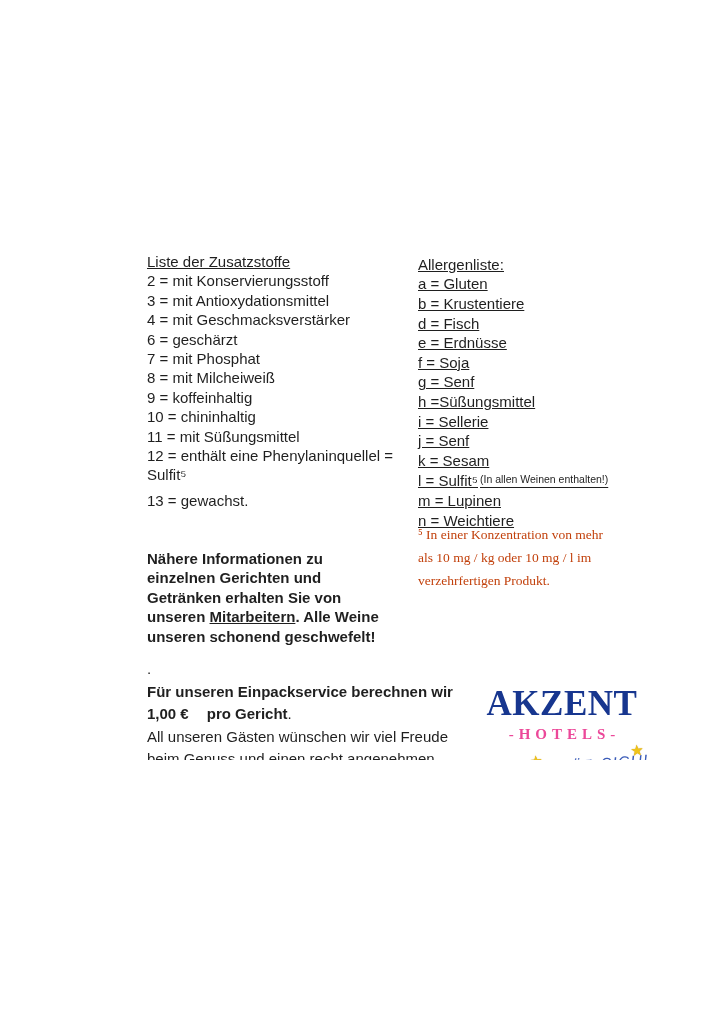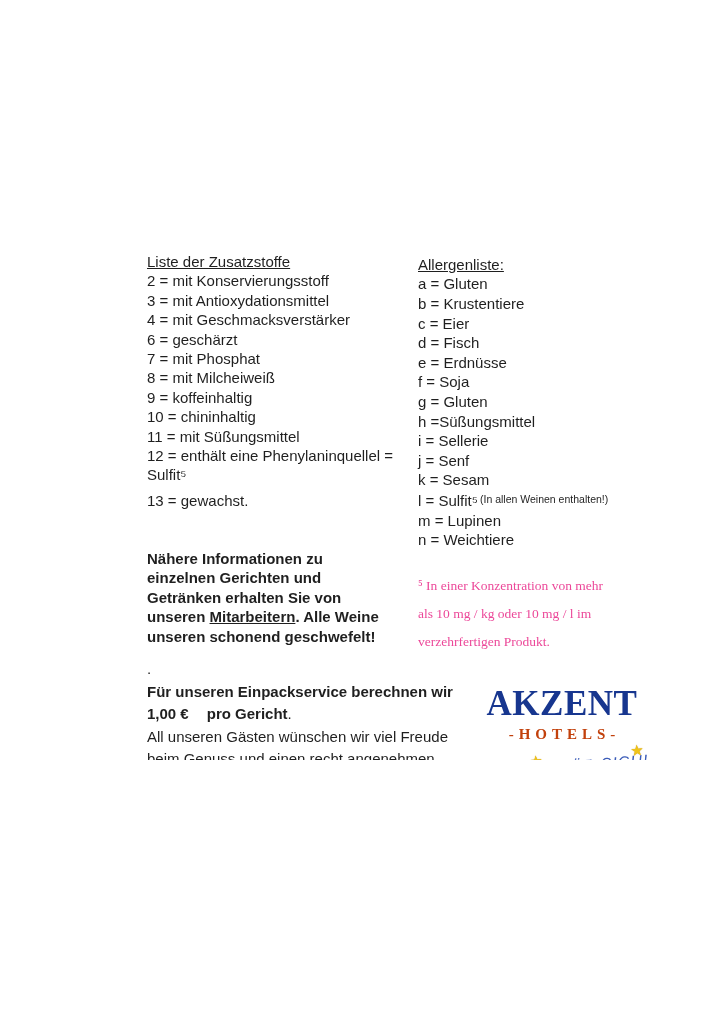--- a/index.html
+++ b/index.html
@@ -14,21 +14,21 @@
     overflow: hidden;
   }
 
   
   .col-left { position: absolute; left: 147px; top: 252px; width: 252px; }
   .list-title { text-decoration: underline; line-height: 19.4px; }
   .list-line { line-height: 19.4px; white-space: nowrap; }
   .gap-before { margin-top: 6px; }
 
   
-  .col-right { position: absolute; left: 418px; top: 255px; width: 230px; }
+  .col-right { position: absolute; left: 418px; top: 255px; width: 230px; text-decoration: underline; }
   .col-right .list-line { line-height: 19.6px; }
   .note { font-size: 10.5px; vertical-align: 3px; margin-left: 2px; }
 
   
   .info-para {
     position: absolute; left: 147px; top: 549px; width: 244px;
     font-weight: bold; line-height: 19.4px;
   }
   .u { text-decoration: underline; }
 
@@ -36,34 +36,34 @@
 
   .einpack { position: absolute; left: 147px; top: 681px; font-weight: bold; line-height: 21.5px; }
   .einpack .unit { margin-left: 18px; }
   .einpack .normal { font-weight: normal; }
 
   .guests { position: absolute; left: 147px; top: 726px; width: 334px; line-height: 21.5px; }
   .signoff { position: absolute; left: 147px; top: 782px; }
 
   
   .footnote {
-    position: absolute; left: 418px; top: 572px; width: 202px;
+    position: absolute; left: 418px; top: 523px; width: 202px;
     font-family: "Liberation Serif", serif;
-    font-size: 13.5px; line-height: 28px; color: #ec4899;
+    font-size: 13.5px; line-height: 23px; color: #c2410c;
   }
 
   
   .logo { position: absolute; left: 486px; top: 686px; width: 152px; text-align: center; }
   .logo-name {
     font-family: "Liberation Serif", serif; font-weight: bold;
     font-size: 35px; line-height: 1.05; color: #17368f; letter-spacing: 0.5px;
   }
   .logo-sub {
     font-family: "Liberation Serif", serif; font-weight: bold;
-    font-size: 15px; color: #c2410c; letter-spacing: 5px; margin-top: 3px; text-indent: 5px;
+    font-size: 15px; color: #ec4899; letter-spacing: 5px; margin-top: 3px; text-indent: 5px;
   }
   .logo-slogan {
     position: relative; margin-top: 16px;
     transform: rotate(-5deg);
     color: #3b5cb8; font-style: italic; font-size: 16px;
     letter-spacing: 1px; white-space: nowrap;
   }
   .star { position: absolute; color: #f0c419; font-style: normal; font-size: 15px; text-shadow: 0 0 1px #b8860b; }
   .star.s1 { left: 44px; top: -9px; }
   .star.s2 { right: -8px; top: -11px; }
@@ -86,25 +86,24 @@
     <div class="list-line">11 = mit Süßungsmittel</div>
     <div class="list-line">12 = enthält eine Phenylaninquellel =</div>
     <div class="list-line">Sulfit⁵</div>
     <div class="list-line gap-before">13 = gewachst.</div>
   </div>
 
   <div class="col-right">
     <div class="list-title">Allergenliste:</div>
     <div class="list-line">a = Gluten</div>
     <div class="list-line">b = Krustentiere</div>
-    <div class="list-line">c = Eier</div>
     <div class="list-line">d = Fisch</div>
     <div class="list-line">e = Erdnüsse</div>
     <div class="list-line">f = Soja</div>
-    <div class="list-line">g = Gluten</div>
+    <div class="list-line">g = Senf</div>
     <div class="list-line">h =Süßungsmittel</div>
     <div class="list-line">i = Sellerie</div>
     <div class="list-line">j = Senf</div>
     <div class="list-line">k = Sesam</div>
     <div class="list-line"><span>l = Sulfit⁵</span><span class="note">(In allen Weinen enthalten!)</span></div>
     <div class="list-line">m = Lupinen</div>
     <div class="list-line">n = Weichtiere</div>
   </div>
 
   <div class="footnote">⁵ In einer Konzentration von mehr als 10 mg / kg oder 10 mg / l im verzehrfertigen Produkt.</div>

